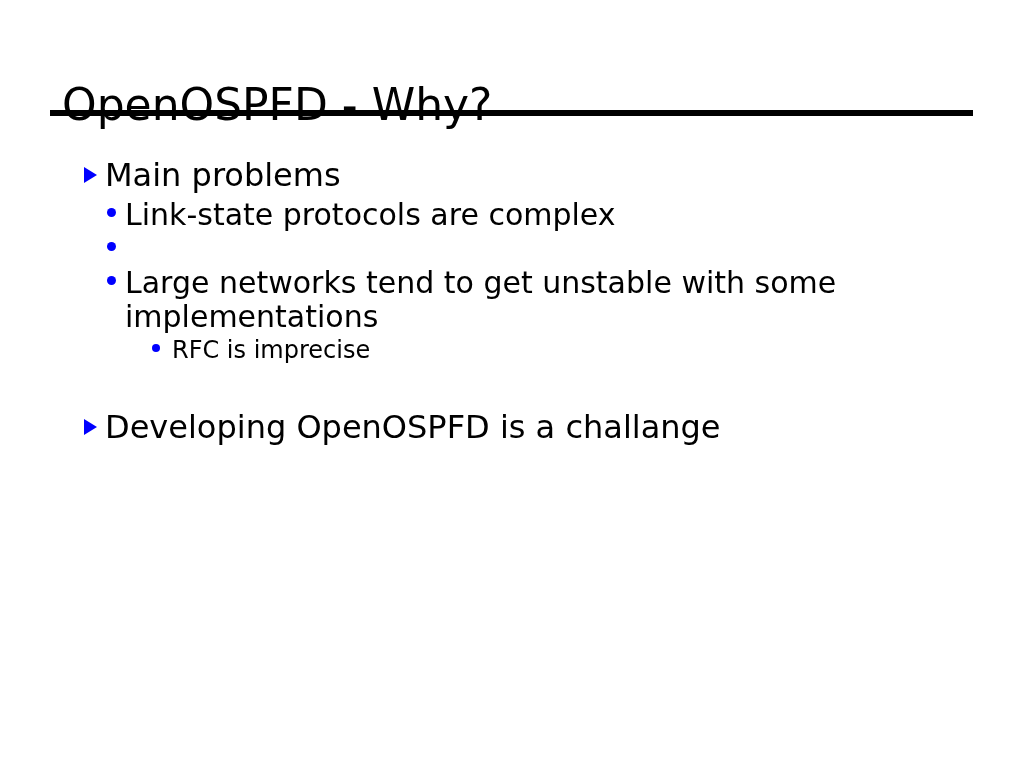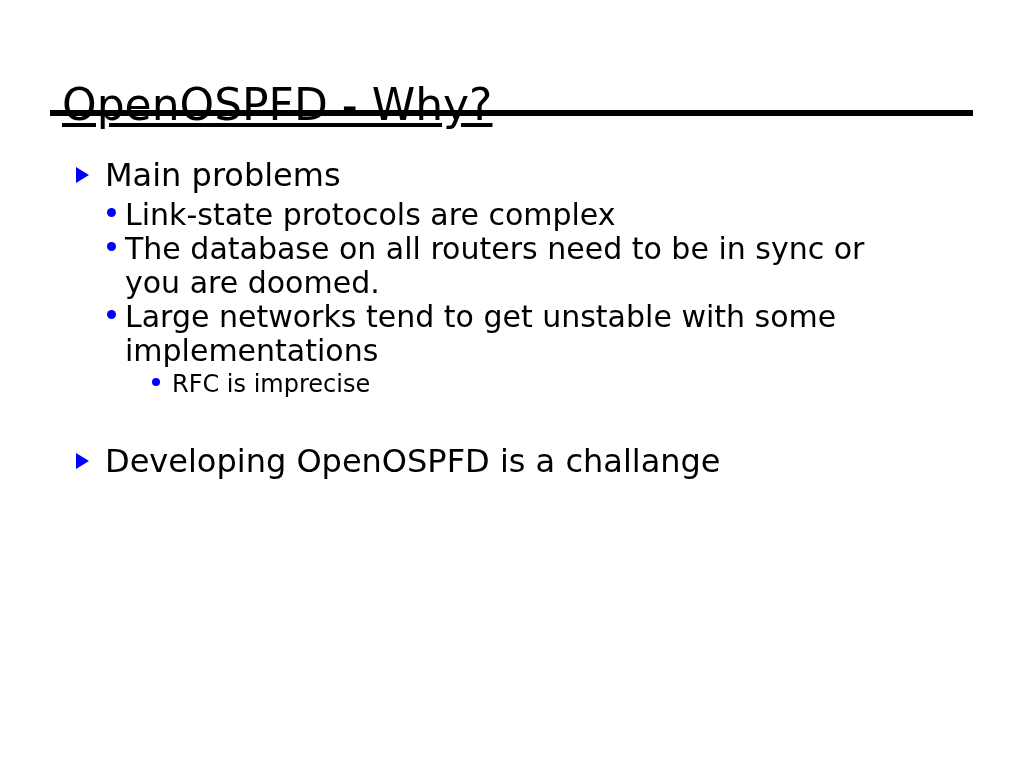--- a/index.html
+++ b/index.html
@@ -27,21 +27,20 @@
   .slide-title {
     position: absolute;
     left: 62px;
     top: 50px;
     font-size: 44px;
     line-height: 52px;
     font-weight: normal;
     letter-spacing: 0px;
     color: #000000;
     white-space: nowrap;
-    text-decoration: underline;
   }
 
   .title-rule {
     position: absolute;
     left: 50px;
     top: 110px;
     width: 923px;
     height: 6px;
     background: #000000;
   }
@@ -57,20 +56,21 @@
   .bullet-row {
     display: flex;
     align-items: flex-start;
     position: relative;
   }
 
   
   .lvl1 {
     padding-left: 76px;
     margin-bottom: 2px;
+    text-align: center;
   }
   .lvl1 .marker {
     width: 29px;
     flex: 0 0 29px;
     color: #0000ff;
     font-size: 22px;
     line-height: 41px;
     display: block;
   }
   .lvl1 .marker .tri {
@@ -165,21 +165,20 @@
       <span class="txt">Main problems</span>
     </div>
 
     <div class="bullet-row lvl2">
       <span class="marker"><span class="dot"></span></span>
       <span class="txt">Link-state protocols are complex</span>
     </div>
 
     <div class="bullet-row lvl2">
       <span class="marker"><span class="dot"></span></span>
-      <span class="txt">The database on all routers need to be in sync or you are doomed.</span>
     </div>
 
     <div class="bullet-row lvl2">
       <span class="marker"><span class="dot"></span></span>
       <span class="txt">Large networks tend to get unstable with some implementations</span>
     </div>
 
 
     <div class="bullet-row lvl3">
       <span class="marker"><span class="dot"></span></span>

